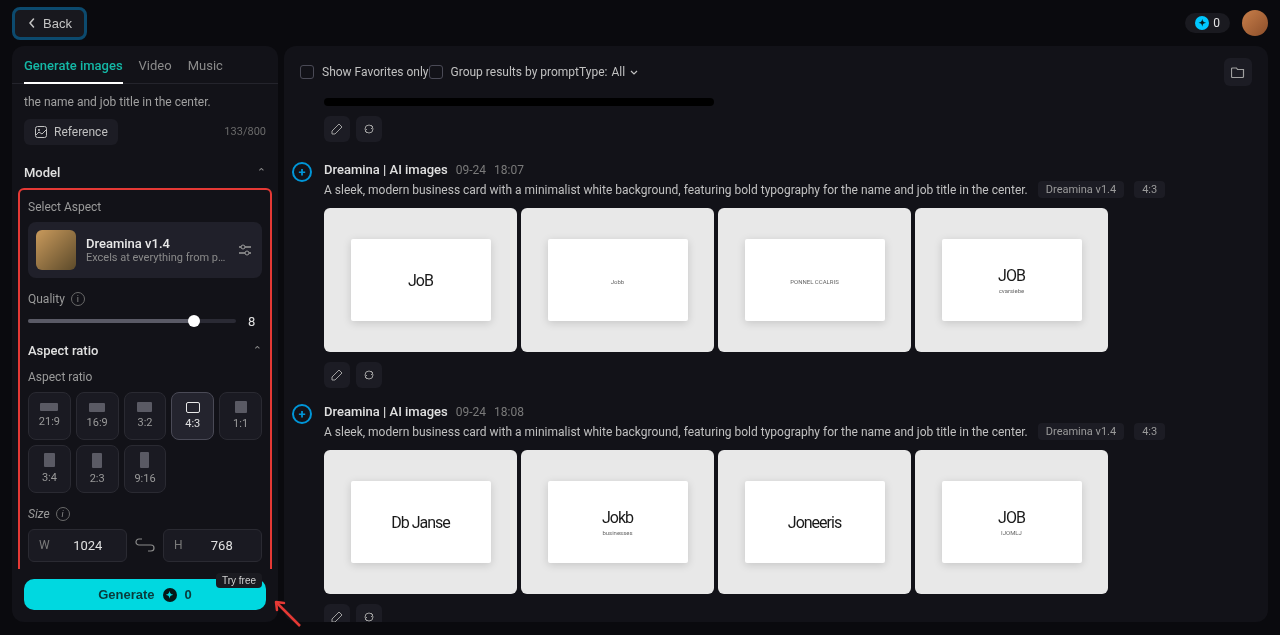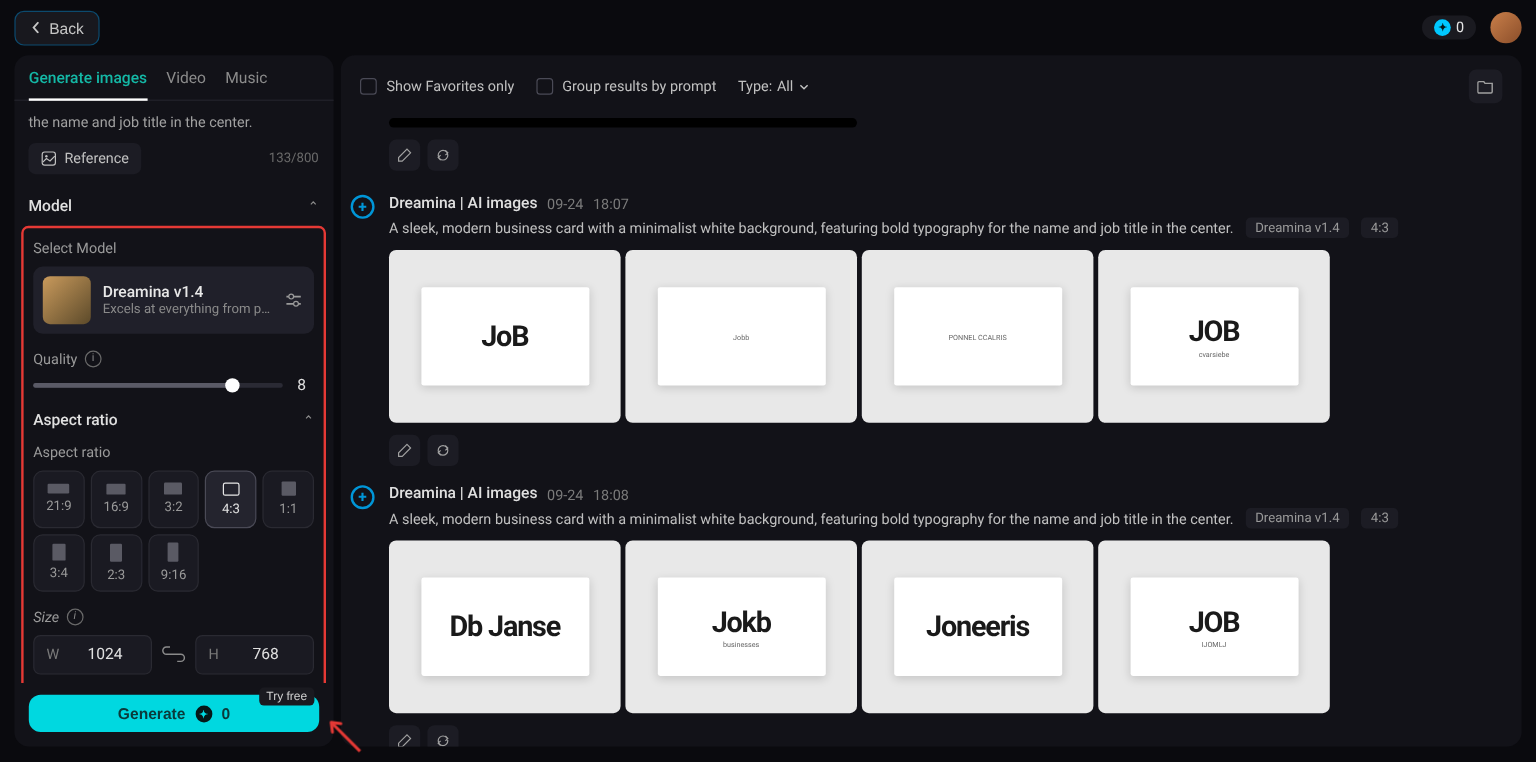--- a/index.html
+++ b/index.html
@@ -24,21 +24,21 @@
   align-items: center;
   justify-content: space-between;
   padding: 0 12px;
 }
 
 .back-btn {
   display: flex;
   align-items: center;
   gap: 6px;
   background: #18181e;
-  border: 1px solid #0c4a6e;
+  border: 3px solid #0c4a6e;
   border-radius: 8px;
   padding: 6px 12px;
   color: #c5c5c5;
   font-size: 13px;
   cursor: pointer;
 }
 
 .topbar-right {
   display: flex;
   align-items: center;
@@ -434,21 +434,20 @@
   border-radius: 12px;
   display: flex;
   flex-direction: column;
   padding: 0;
   overflow: hidden;
 }
 
 .content-header {
   display: flex;
   align-items: center;
-  gap: 18px;
   padding: 12px 16px;
 }
 
 .cb-row {
   display: flex;
   align-items: center;
   gap: 8px;
 }
 
 .cb {
@@ -604,22 +603,22 @@
   border-radius: 2px;
   box-shadow: 0 2px 8px rgba(0,0,0,0.15);
   display: flex;
   flex-direction: column;
   align-items: center;
   justify-content: center;
   position: relative;
 }
 
 .biz-big {
-  font-size: 24px;
-  font-weight: 700;
+  font-size: 16px;
+  font-weight: 400;
   color: #1a1a1a;
   letter-spacing: -1px;
 }
 
 .biz-sub {
   font-size: 6px;
   color: #666;
   margin-top: 2px;
 }
 
@@ -689,21 +688,21 @@
           <span class="char-count">133/800</span>
         </div>
       </div>
 
       <div class="section-head">
         <span class="section-title">Model</span>
         <span class="chev">⌃</span>
       </div>
 
       <div class="red-box">
-        <div class="sub-label">Select Model</div>
+        <div class="sub-label">Select Aspect</div>
         <div class="model-card">
           <div class="model-thumb"></div>
           <div class="model-info">
             <div class="model-name">Dreamina v1.4</div>
             <div class="model-desc">Excels at everything from photoreali...</div>
           </div>
           <svg class="tune-icon" width="18" height="18" viewBox="0 0 18 18">
               <path d="M3 6h12M3 12h12" stroke="currentColor" stroke-width="1.5"></path>
               <circle cx="7" cy="6" r="2" fill="#20202a" stroke="currentColor"></circle>
               <circle cx="11" cy="12" r="2" fill="#20202a" stroke="currentColor"></circle>

